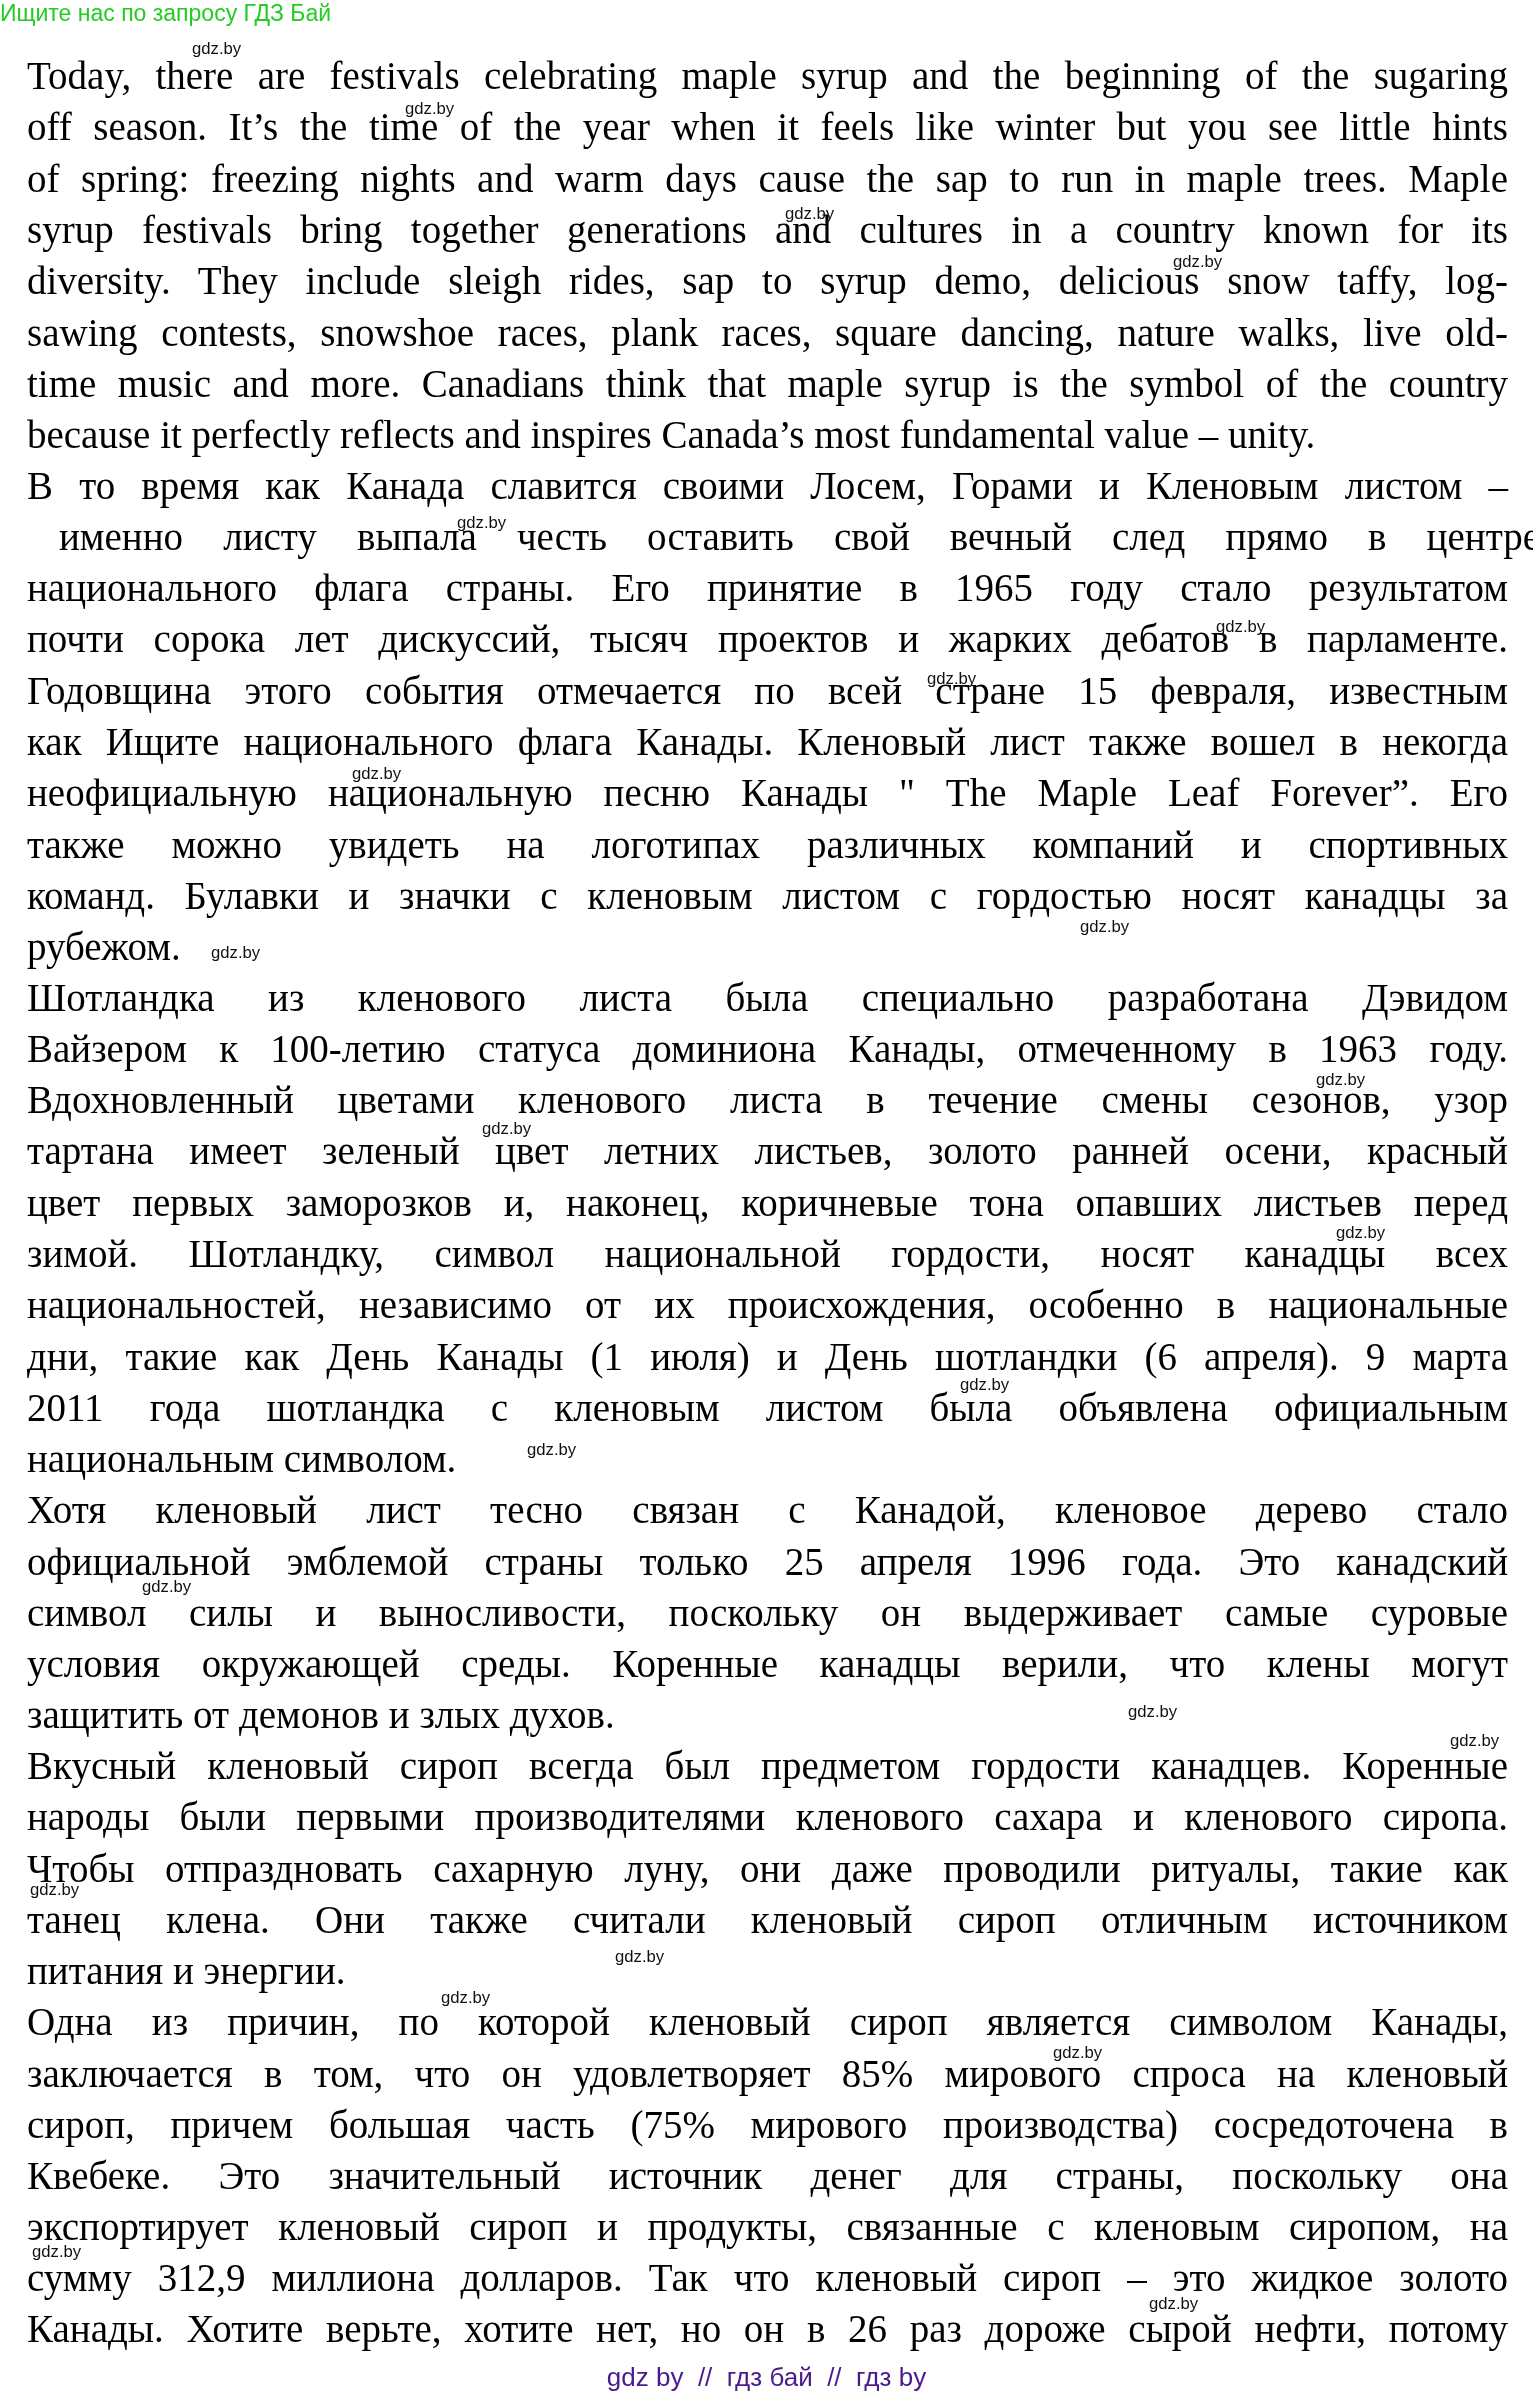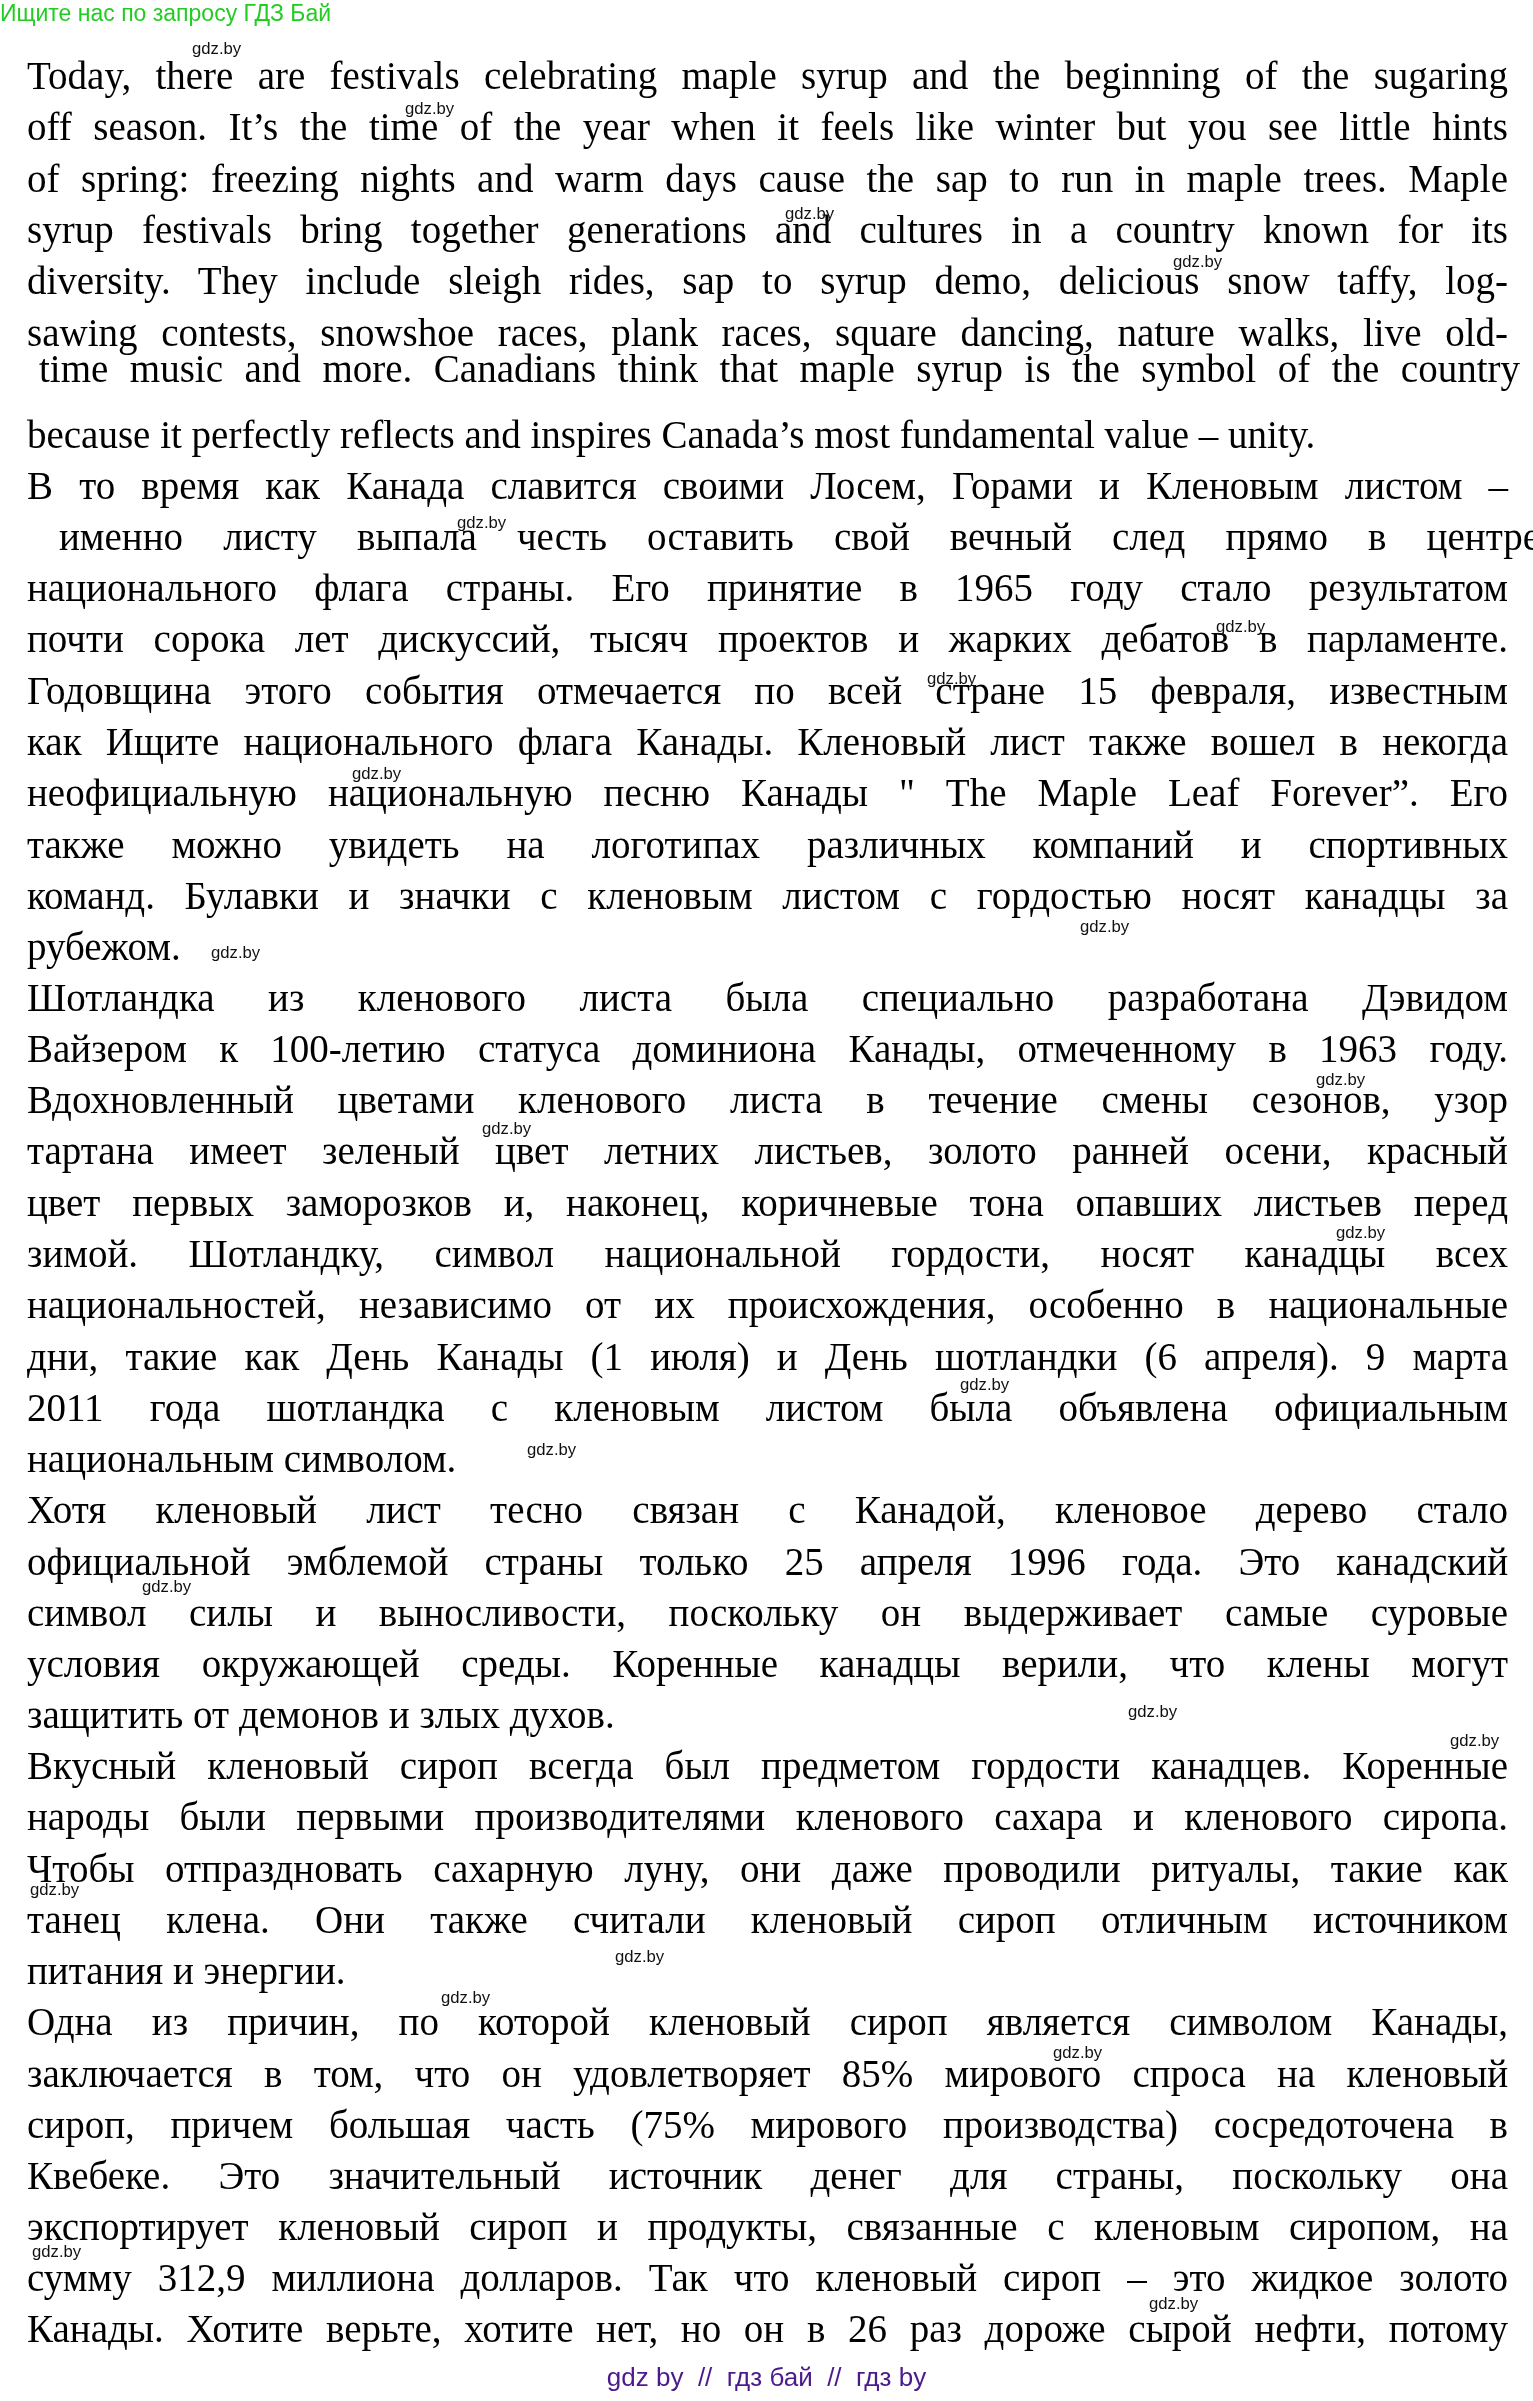--- a/index.html
+++ b/index.html
@@ -35,21 +35,21 @@
 <div class="banner">Ищите нас по запросу ГДЗ Бай</div>
 
 <div class="page" id="page">
     <div>
       <div class="line" style="top: 53px;">Today, there are festivals celebrating maple syrup and the beginning of the sugaring</div>
       <div class="line" style="top: 104px;">off season. It’s the time of the year when it feels like winter but you see little hints</div>
       <div class="line" style="top: 156px;">of spring: freezing nights and warm days cause the sap to run in maple trees. Maple</div>
       <div class="line" style="top: 207px;">syrup festivals bring together generations and cultures in a country known for its</div>
       <div class="line" style="top: 258px;">diversity. They include sleigh rides, sap to syrup demo, delicious snow taffy, log-</div>
       <div class="line" style="top: 310px;">sawing contests, snowshoe races, plank races, square dancing, nature walks, live old-</div>
-      <div class="line" style="top: 346px; margin-left: 12px;">time music and more. Canadians think that maple syrup is the symbol of the country</div>
+      <div class="line" style="top: 361px;">time music and more. Canadians think that maple syrup is the symbol of the country</div>
       <div class="line last" style="top: 412px;">because it perfectly reflects and inspires Canada’s most fundamental value – unity.</div>
     </div>
     <div>
       <div class="line" style="top: 463px;">В то время как Канада славится своими Лосем, Горами и Кленовым листом –</div>
       <div class="line" style="top: 514px; margin-left: 32px;">именно листу выпала честь оставить свой вечный след прямо в центре</div>
       <div class="line" style="top: 565px;">национального флага страны. Его принятие в 1965 году стало результатом</div>
       <div class="line" style="top: 616px;">почти сорока лет дискуссий, тысяч проектов и жарких дебатов в парламенте.</div>
       <div class="line" style="top: 668px;">Годовщина этого события отмечается по всей стране 15 февраля, известным</div>
       <div class="line" style="top: 719px;">как Ищите национального флага Канады. Кленовый лист также вошел в некогда</div>
       <div class="line" style="top: 770px;">неофициальную национальную песню Канады " The Maple Leaf Forever”. Его</div>

